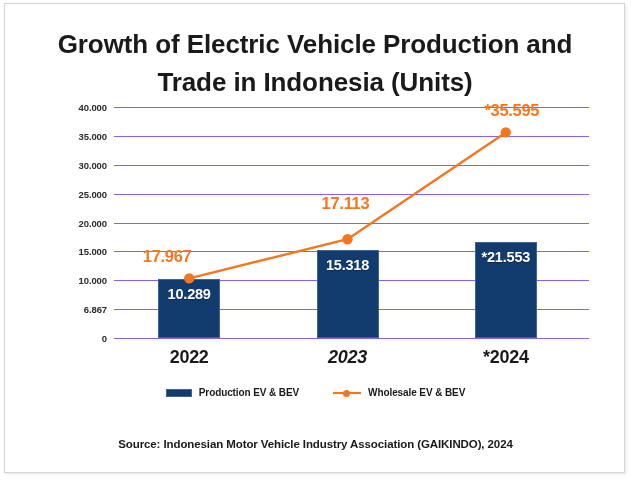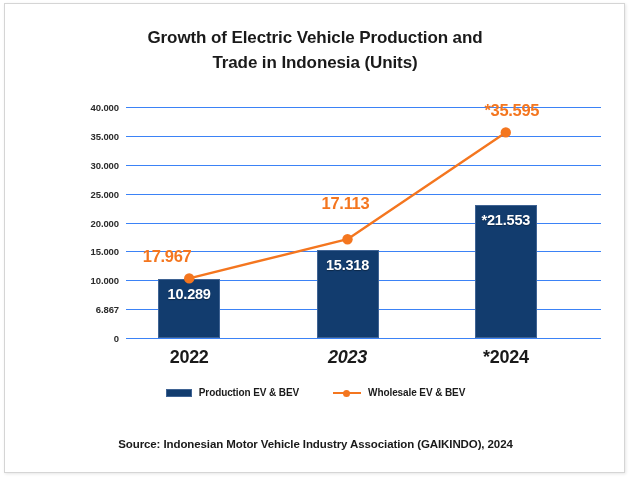--- a/index.html
+++ b/index.html
@@ -26,42 +26,42 @@
     box-sizing: border-box;
   }
 
   
   #chart-title {
     position: absolute;
     left: 45px;
     top: 22px;
     width: 530px;
     text-align: center;
-    font-size: 17px;
+    font-size: 26px;
     font-weight: bold;
     color: #1a1a1a;
     line-height: 1.45;
     letter-spacing: -0.1px;
   }
   #chart-title .ln { display: block; }
 
   
   #plot {
     position: absolute;
     left: 105px;
     top: 103px;
     width: 475px;
     height: 231px;
   }
   .gridline {
     position: absolute;
-    left: 16px;
+    left: 4px;
     width: 100%;
     height: 1px;
-    background: #3b82f6;
+    background: #8b5cf6;
     text-align: center;
   }
   .ytick {
     position: absolute;
     right: 100%;
     margin-right: 7px;
     transform: translateY(-50%);
     white-space: nowrap;
     font-size: 9.5px;
     font-weight: bold;
@@ -233,21 +233,21 @@
     <div class="gridline" style="top:231px;">
       <span class="ytick">0</span>
     </div>
 
     <div class="bar" id="bar-0" style="left: 48.1667px; width: 62px; height: 59.419px;">
       <span class="bar-label">10.289</span>
     </div>
     <div class="bar" id="bar-1" style="left: 206.5px; width: 62px; height: 88.4614px;">
       <span class="bar-label">15.318</span>
     </div>
-    <div class="bar" id="bar-2" style="left: 364.833px; width: 62px; height: 133px;">
+    <div class="bar" id="bar-2" style="left: 364.833px; width: 62px; height: 96px;">
       <span class="bar-label">*21.553</span>
     </div>
 
     <svg id="line-svg" viewBox="0 0 475 231" preserveAspectRatio="none">
       <polyline id="line-path" fill="none" stroke="#f4761f" stroke-width="2.4" stroke-linejoin="round" stroke-linecap="round" points="79.2,171.4 237.5,132.2 395.8,25.4"></polyline>
       <circle id="pt-0" r="5.2" fill="#f4761f" cx="79.2" cy="171.4"></circle>
       <circle id="pt-1" r="5.2" fill="#f4761f" cx="237.5" cy="132.2"></circle>
       <circle id="pt-2" r="5.2" fill="#f4761f" cx="395.8" cy="25.4"></circle>
     </svg>
 

